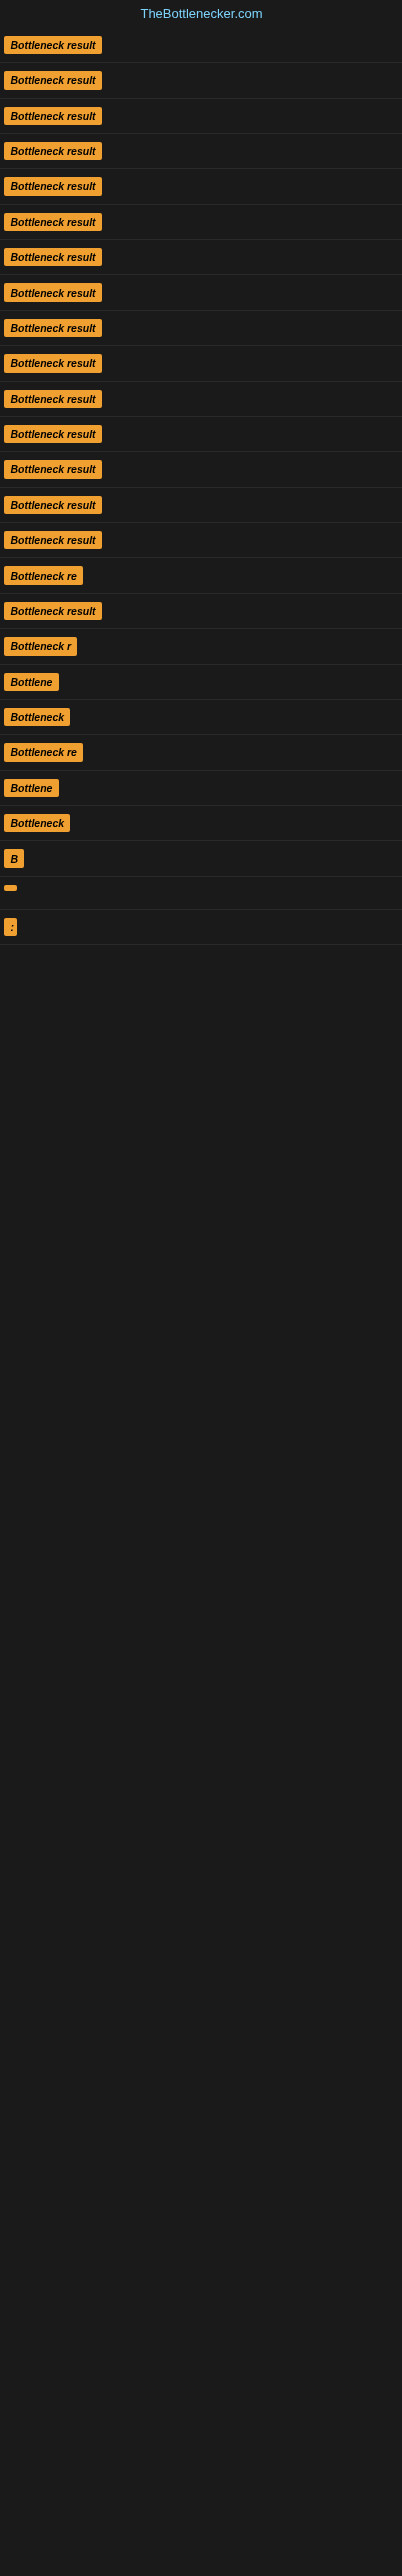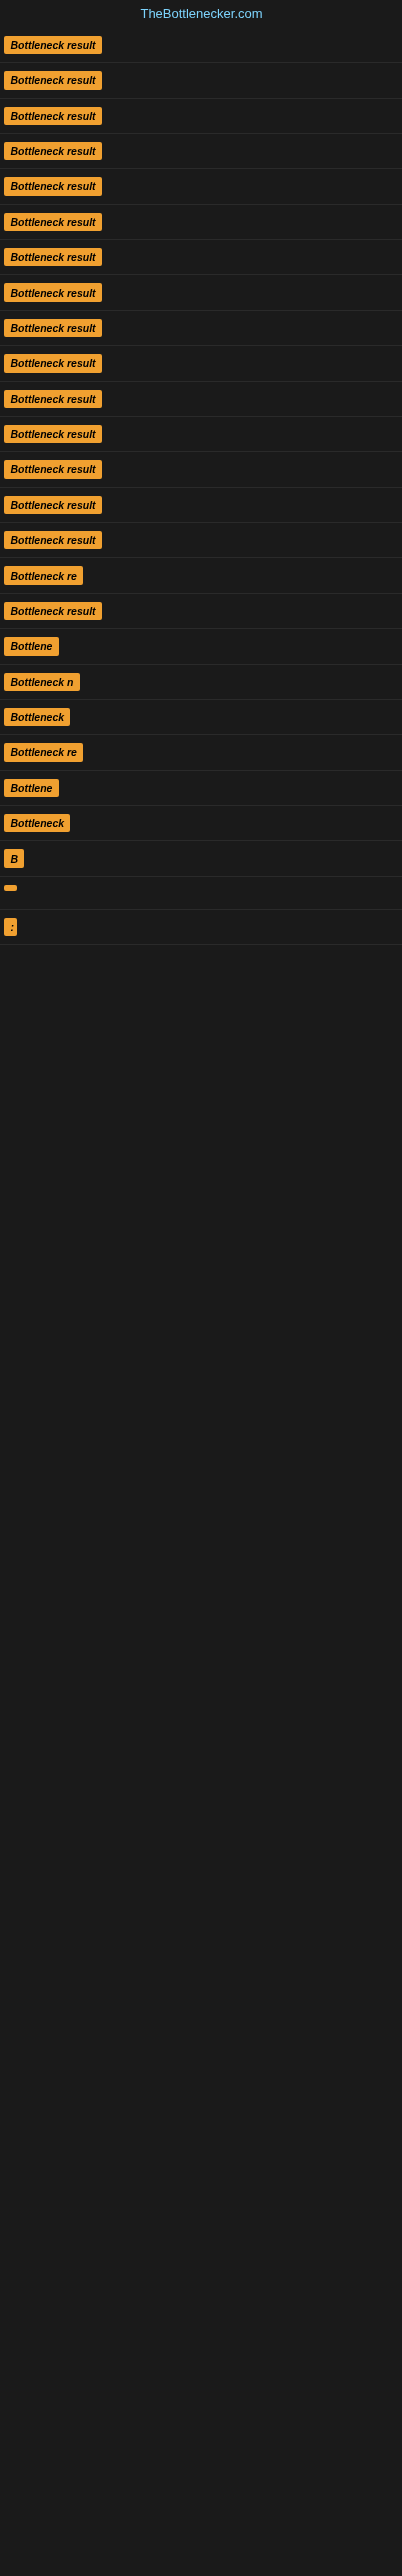--- a/index.html
+++ b/index.html
@@ -128,25 +128,25 @@
     </div>
     <div class="bottleneck-item">
       <span class="bottleneck-badge truncated-1">Bottleneck re</span>
       <div class="item-content"></div>
     </div>
     <div class="bottleneck-item">
       <span class="bottleneck-badge">Bottleneck result</span>
       <div class="item-content"></div>
     </div>
     <div class="bottleneck-item">
-      <span class="bottleneck-badge truncated-2">Bottlene</span>
+      <span class="bottleneck-badge truncated-1">Bottleneck r</span>
       <div class="item-content"></div>
     </div>
     <div class="bottleneck-item">
-      <span class="bottleneck-badge truncated-1">Bottleneck n</span>
+      <span class="bottleneck-badge truncated-2">Bottlene</span>
       <div class="item-content"></div>
     </div>
     <div class="bottleneck-item">
       <span class="bottleneck-badge truncated-2">Bottleneck</span>
       <div class="item-content"></div>
     </div>
     <div class="bottleneck-item">
       <span class="bottleneck-badge truncated-1">Bottleneck re</span>
       <div class="item-content"></div>
     </div>

